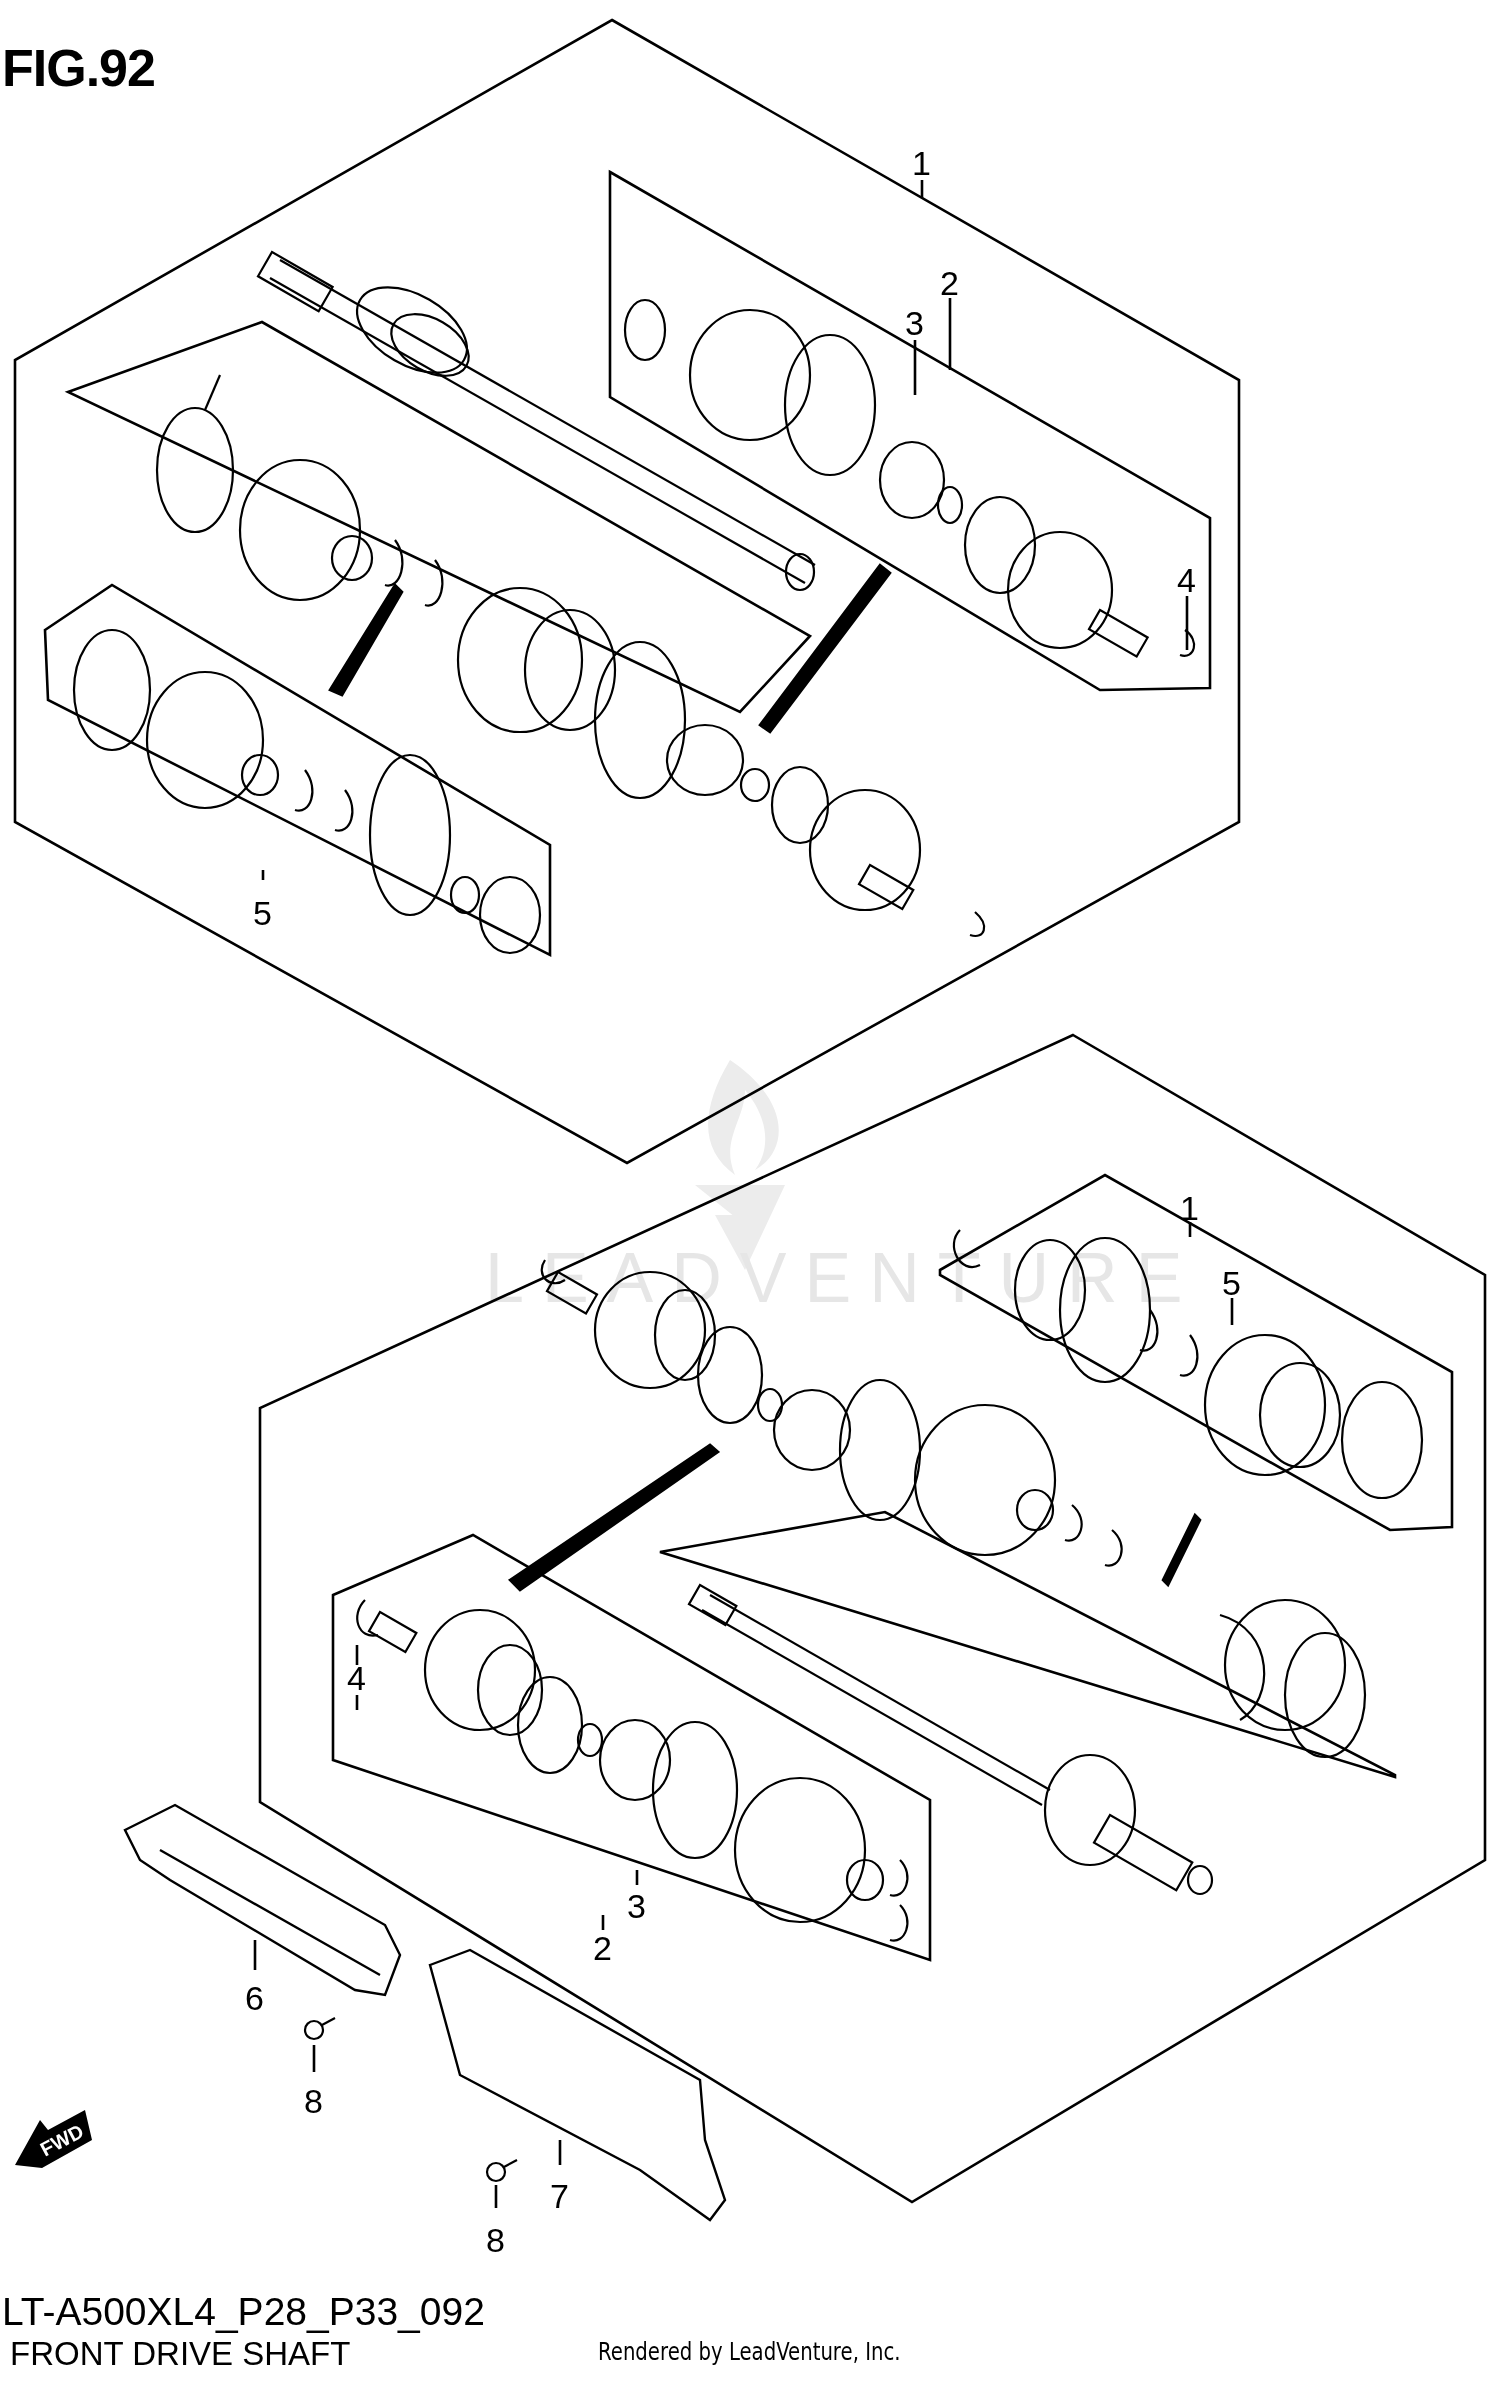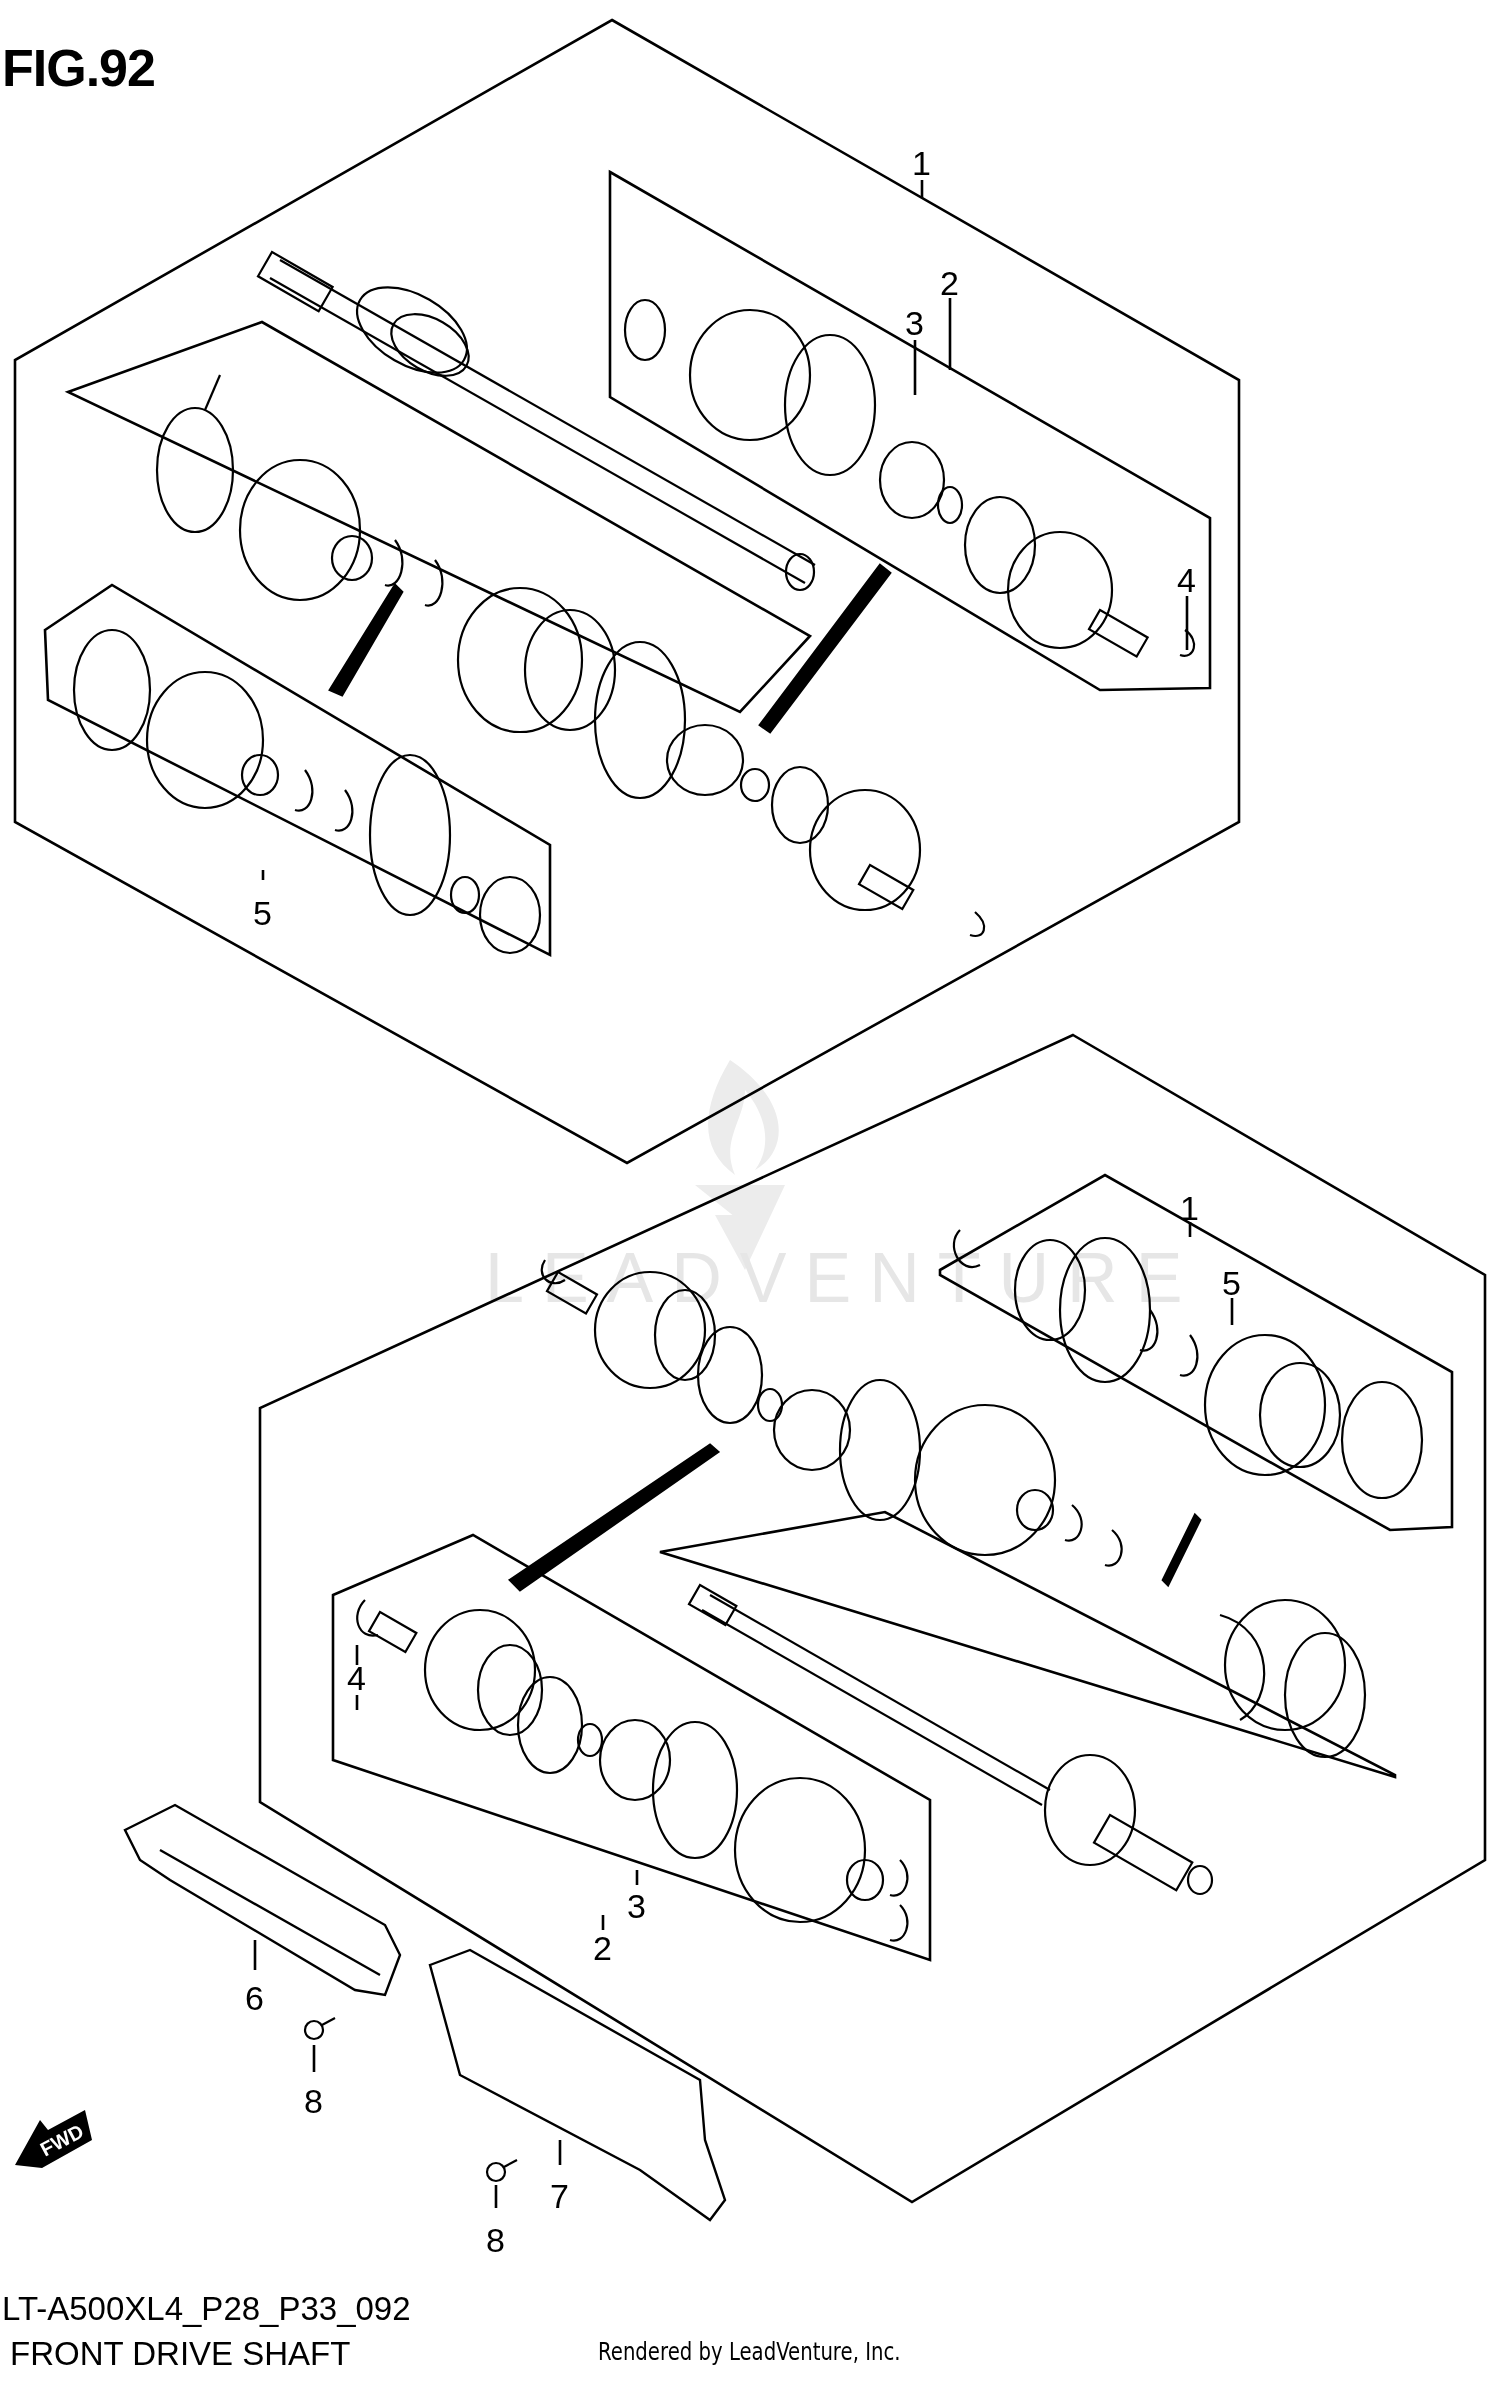--- a/index.html
+++ b/index.html
@@ -1,18 +1,18 @@
 <!DOCTYPE html>
 <html><head>
 <meta charset="utf-8">
 <style>
   html, body { margin: 0; padding: 0; background: #ffffff; }
   body { width: 1500px; height: 2381px; position: relative; overflow: hidden; font-family: "Liberation Sans", sans-serif; color: #000; }
   .fig-title { position: absolute; left: 2px; top: 6px; font-size: 52px; font-weight: bold; letter-spacing: -1px; margin-top: 32px; }
-  .code { position: absolute; left: 2px; top: 2290px; font-size: 33px; }
+  .code { position: absolute; left: 2px; top: 2290px; font-size: 39px; }
   .caption { position: absolute; left: 10px; top: 2335px; font-size: 33px; }
   .rendered { position: absolute; left: 598px; top: 2338px; font-size: 24px; font-family: "DejaVu Sans", sans-serif; transform: scaleX(0.82); transform-origin: left top; }
   svg.diagram { position: absolute; left: 0; top: 0; }
   .callout { font-family: "Liberation Sans", sans-serif; font-size: 34px; fill: #000; }
   .wm { font-family: "Liberation Sans", sans-serif; font-size: 70px; fill: #e6e6e6; letter-spacing: 18px; }
 </style>
 </head>
 <body>
 
 <div class="fig-title">FIG.92</div>

